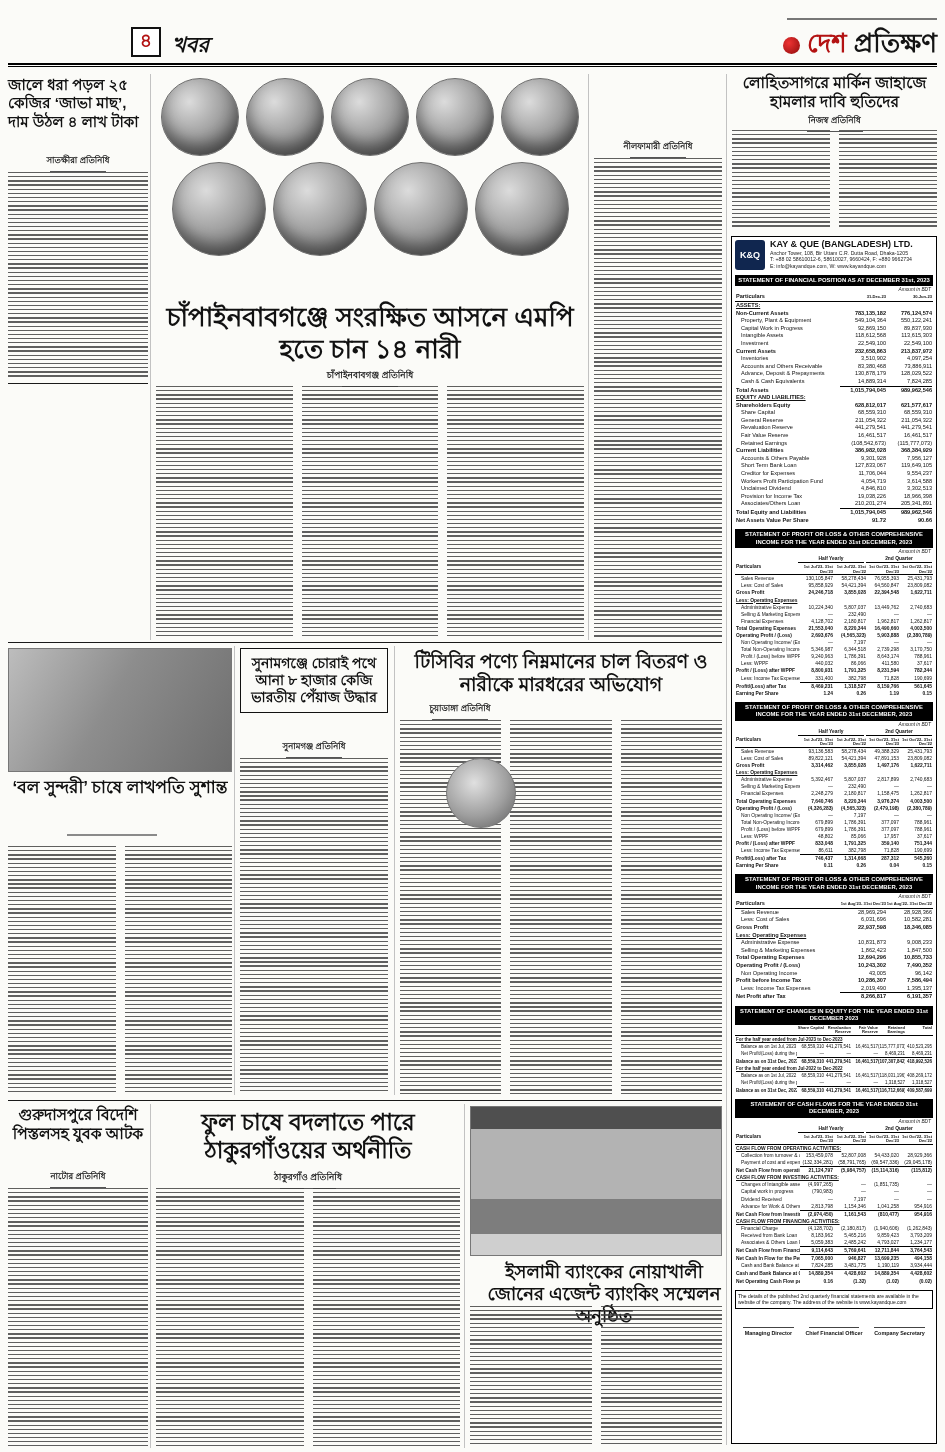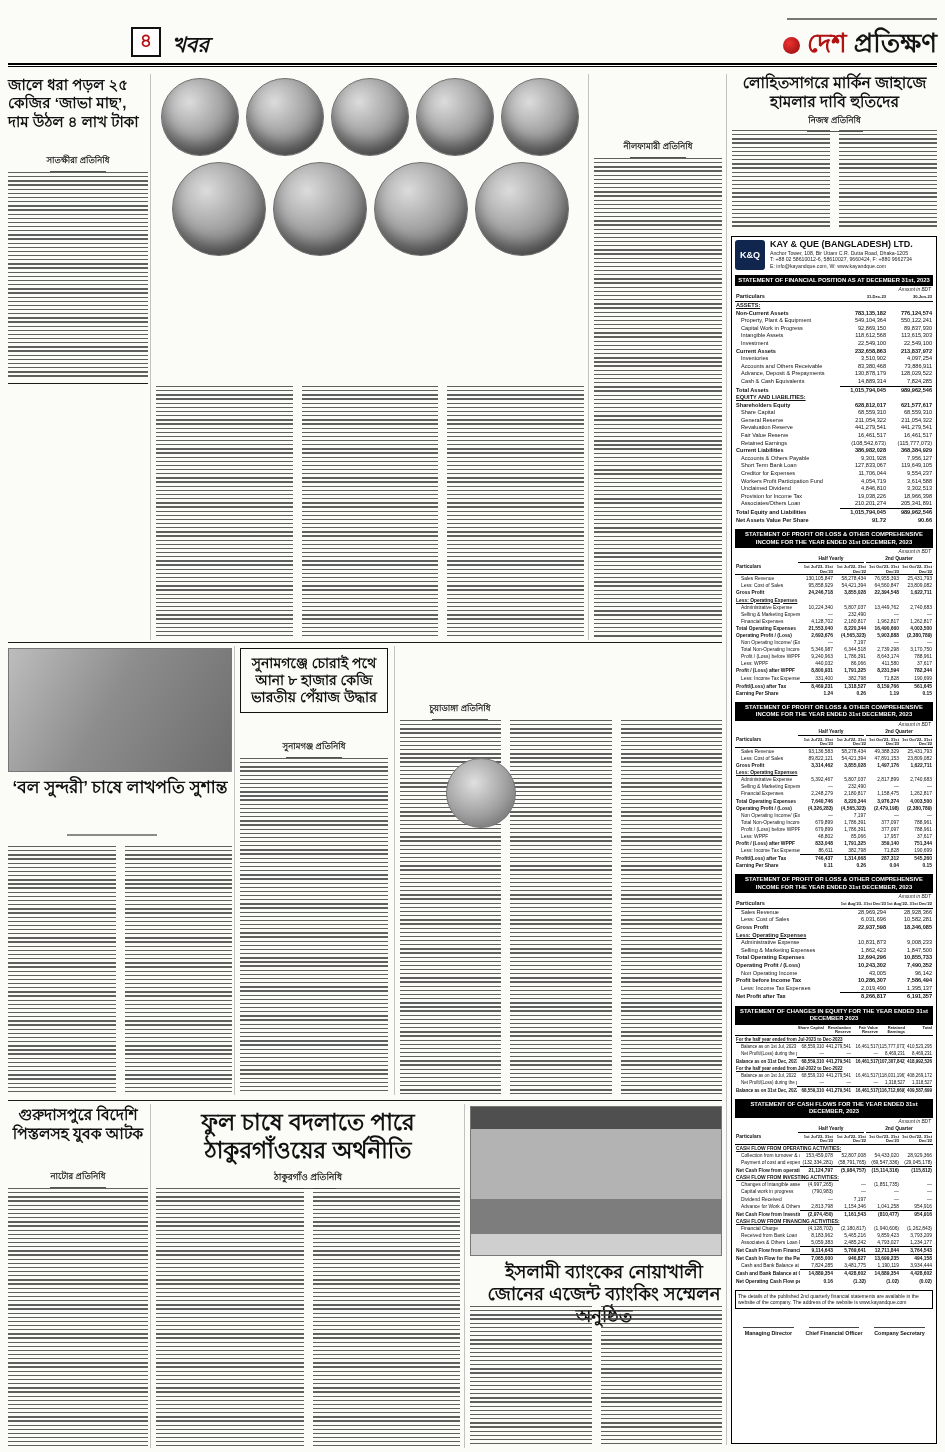--- a/index.html
+++ b/index.html
@@ -116,20 +116,22 @@
       <div class="pc s"></div>
       <div class="pc s"></div>
     </div>
     <div class="prow" style="margin-top:6px;">
       <div class="pc l"></div>
       <div class="pc l"></div>
       <div class="pc l"></div>
       <div class="pc l"></div>
     </div>
   </div>
+  <div class="abs hl" style="left:156px;top:302px;width:428px;font-size:26px;">চাঁপাইনবাবগঞ্জে সংরক্ষিত আসনে এমপি হতে চান ১৪ নারী</div>
+  <div class="abs by" style="left:156px;top:368px;width:428px;font-size:9px;">চাঁপাইনবাবগঞ্জ প্রতিনিধি</div>
   <div class="abs cols" style="left:156px;top:386px;width:428px;height:252px;">
     <div class="ft"></div>
     <div class="ft"></div>
     <div class="ft"></div>
   </div>
 
   <div class="abs by" style="left:594px;top:140px;width:128px;">নীলফামারী প্রতিনিধি</div>
   <div class="abs ftxt" style="left:594px;top:158px;width:128px;height:480px;"></div>
 
   <div class="abs hl" style="left:732px;top:74px;width:205px;font-size:15.5px;">লোহিতসাগরে মার্কিন জাহাজে হামলার দাবি হুতিদের</div>
@@ -144,20 +146,21 @@
   <div class="abs phline" style="left:67px;top:834px;"></div>
   <div class="abs cols" style="left:8px;top:846px;width:224px;height:248px;">
     <div class="ft"></div>
     <div class="ft"></div>
   </div>
 
   <div class="abs boxhl hl" style="left:240px;top:648px;width:148px;font-size:14px;">সুনামগঞ্জে চোরাই পথে আনা ৮ হাজার কেজি ভারতীয় পেঁয়াজ উদ্ধার</div>
   <div class="abs by" style="left:240px;top:740px;width:148px;">সুনামগঞ্জ প্রতিনিধি</div>
   <div class="abs ftxt" style="left:240px;top:758px;width:148px;height:336px;"></div>
 
+  <div class="abs hl" style="left:400px;top:650px;width:322px;font-size:19px;">টিসিবির পণ্যে নিম্নমানের চাল বিতরণ ও নারীকে মারধরের অভিযোগ</div>
   <div class="abs by" style="left:400px;top:702px;width:120px;">চুয়াডাঙ্গা প্রতিনিধি</div>
   <div class="abs cols" style="left:400px;top:720px;width:322px;height:374px;">
     <div class="ft"></div>
     <div class="ft"></div>
     <div class="ft"></div>
   </div>
   <div class="abs circphoto" style="left:446px;top:758px;width:70px;height:70px;"></div>
 
   <div class="abs hl" style="left:8px;top:1106px;width:140px;font-size:15.5px;">গুরুদাসপুরে বিদেশি পিস্তলসহ যুবক আটক</div>
   <div class="abs by" style="left:8px;top:1170px;width:140px;">নাটোর প্রতিনিধি</div>

